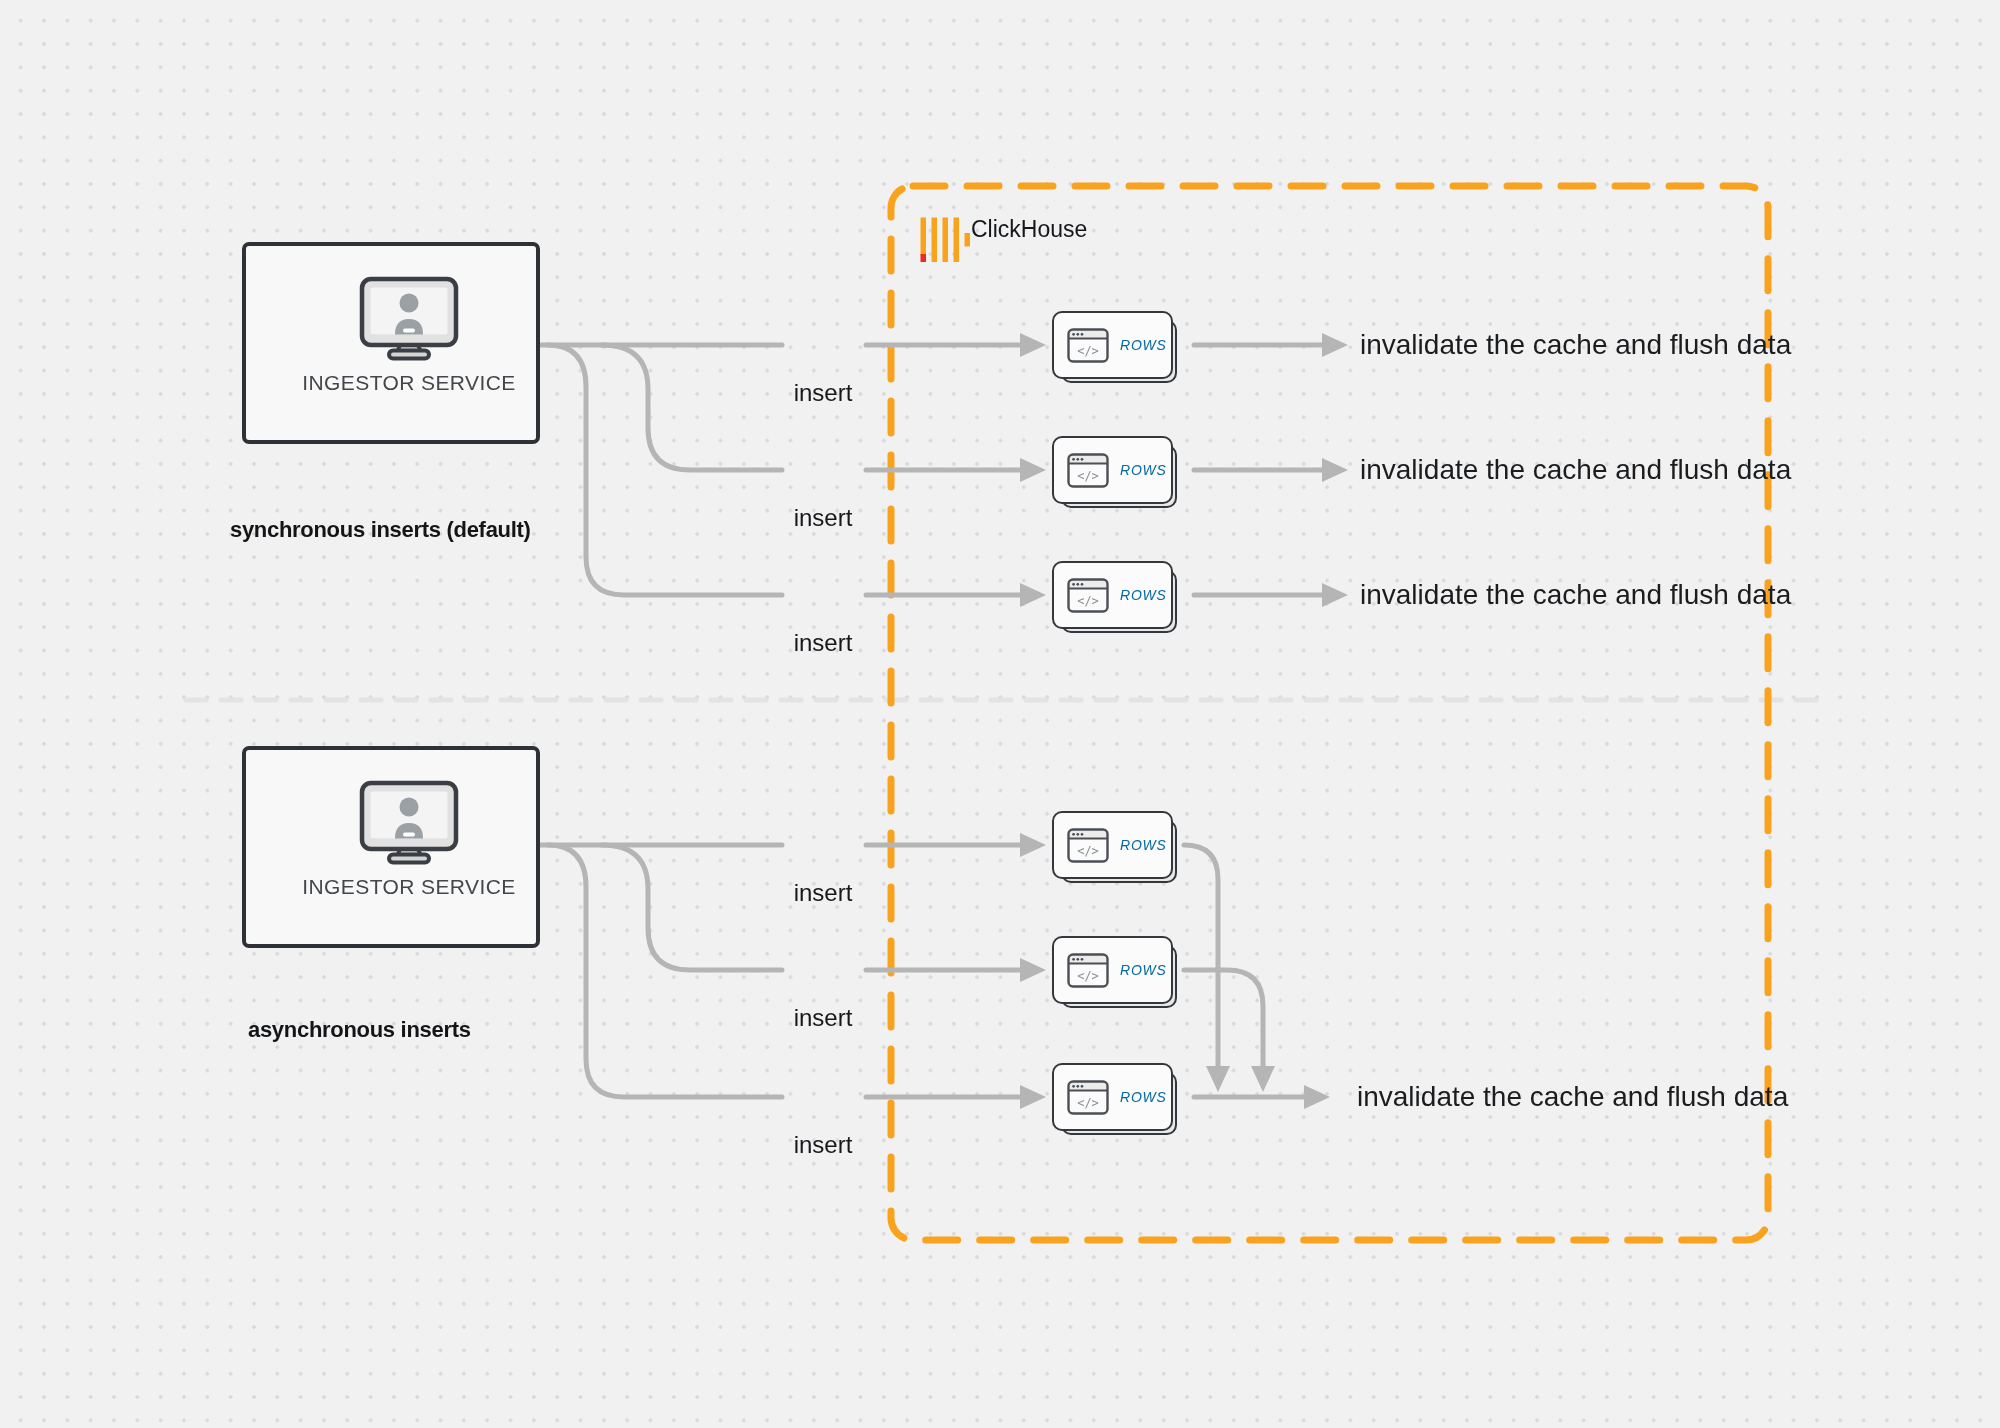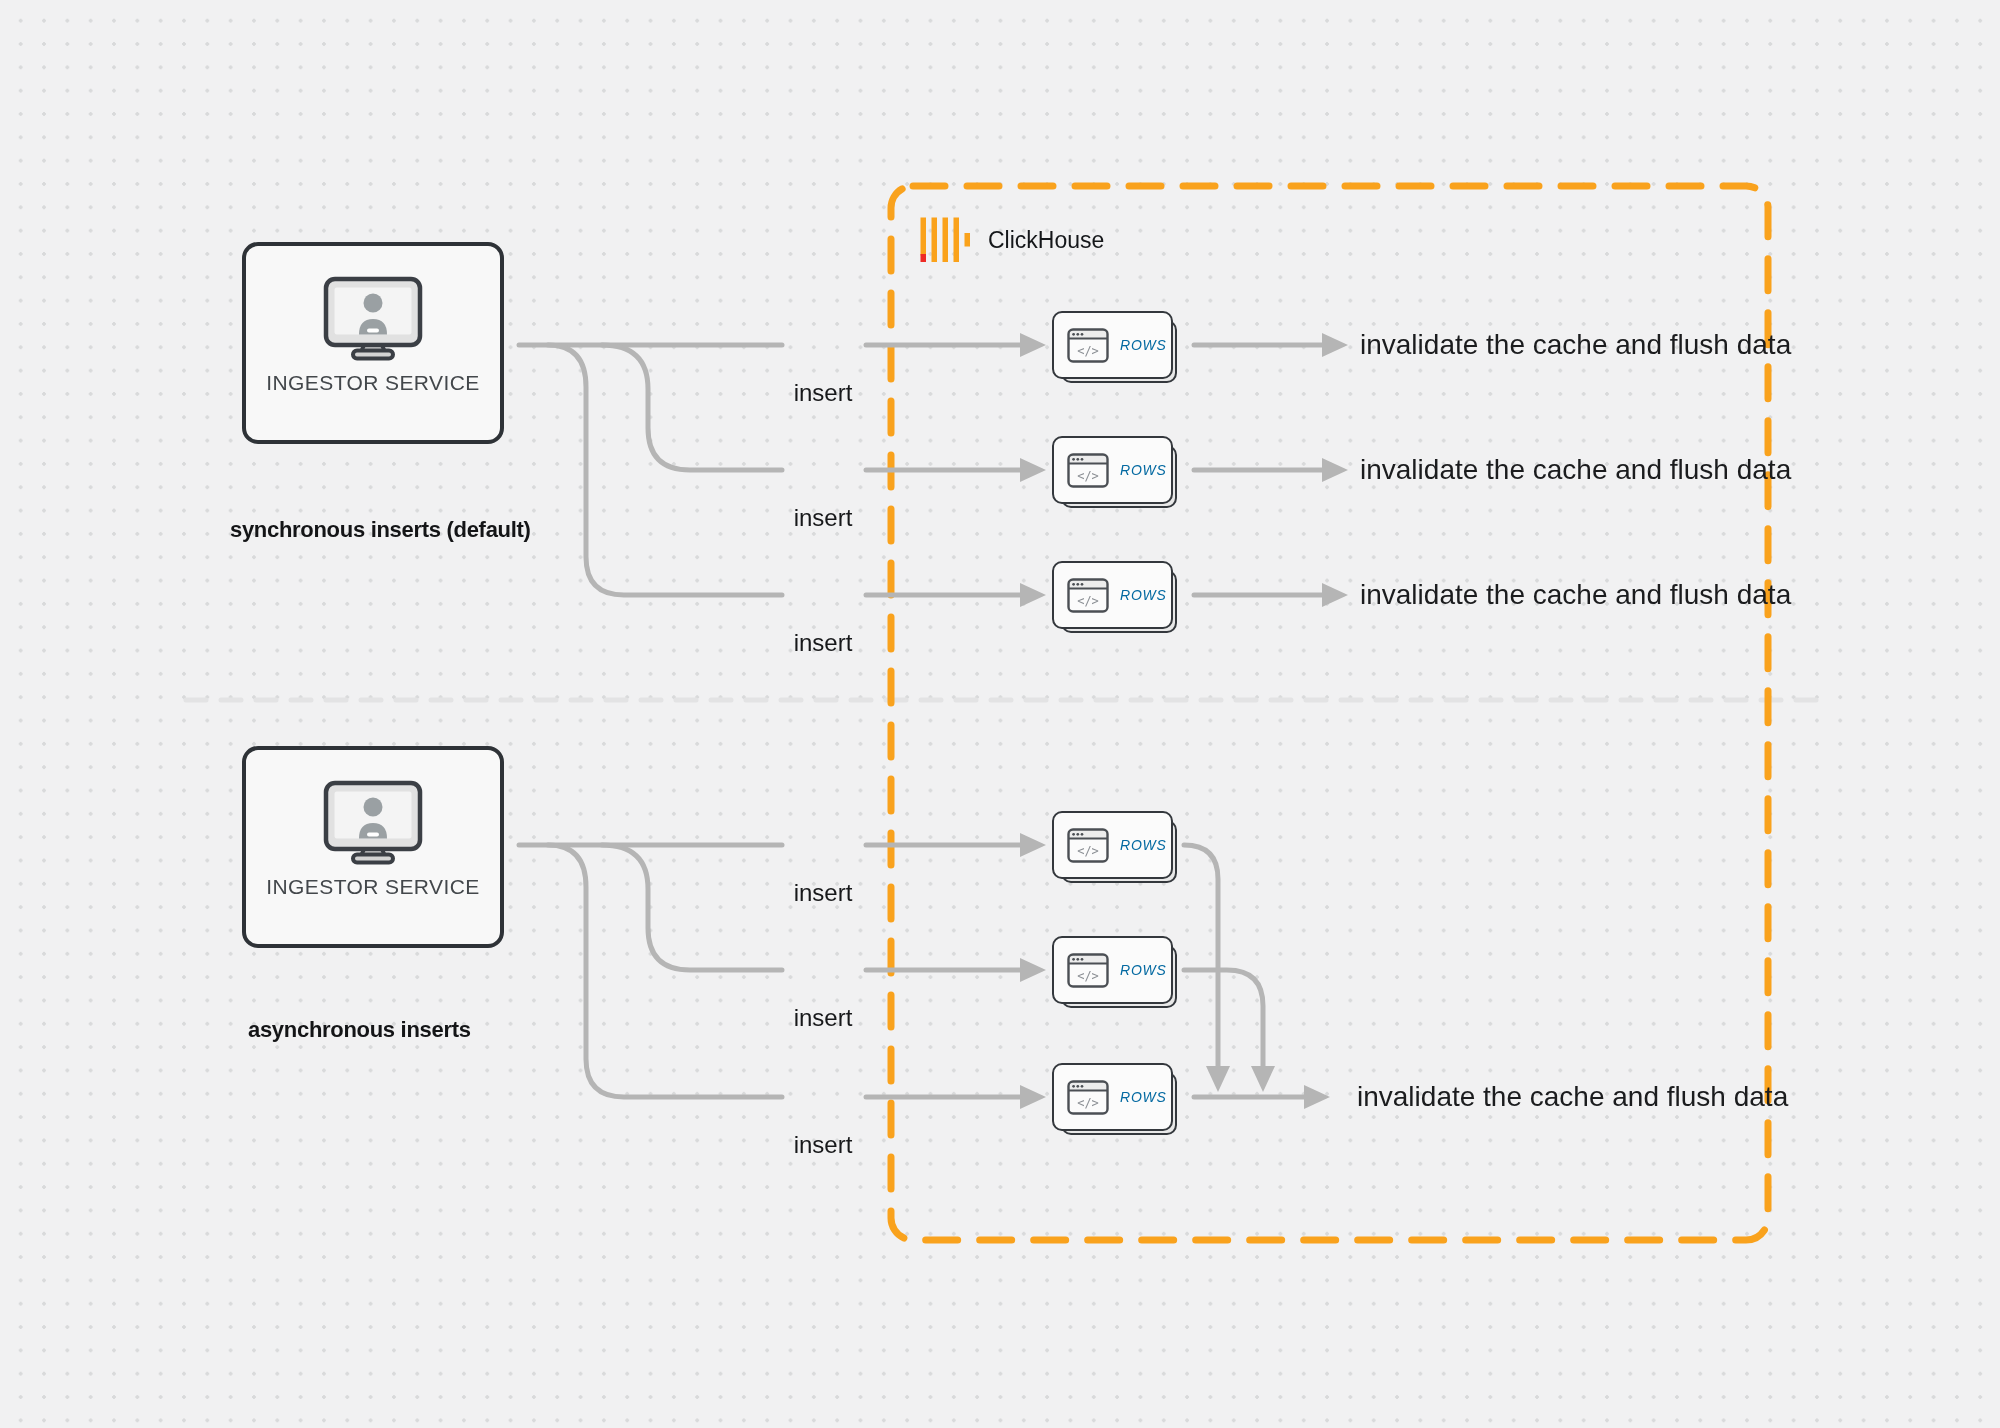--- a/index.html
+++ b/index.html
@@ -14,39 +14,39 @@
     overflow:hidden;
   }
   svg.overlay{position:absolute;left:0;top:0;z-index:1;}
   .node{position:absolute;z-index:2;}
 
   
   .ingestor{
     width:254px;height:194px;
     background:#f8f8f8;
     border:4.5px solid #2e3237;
-    border-radius:16px;
-    display:flex;flex-direction:column;align-items:center;
+    border-radius:7px;
+    display:flex;flex-direction:column;align-items:center;padding-left:36px;
   }
   .ingestor .monitor{margin-top:30px;}
   .ingestor .svc-label{
     margin-top:9px;
     font-size:21px;color:#43474b;letter-spacing:.4px;
     white-space:nowrap;
   }
 
   
   .caption{
     position:absolute;z-index:2;
     font-size:22px;font-weight:700;color:#141517;
     letter-spacing:-0.3px;white-space:nowrap;
   }
 
   
-  .ch-logo{position:absolute;z-index:2;display:flex;align-items:center;gap:17px;}
+  .ch-logo{position:absolute;z-index:2;display:flex;}
   .ch-label{font-size:23px;font-weight:500;color:#15171a;white-space:nowrap;}
 
   
   .rows-card{position:absolute;z-index:2;width:121px;height:68px;}
   .rows-card .back{
     position:absolute;left:9px;top:9px;width:116px;height:63px;
     background:#e8e8e8;border:2.5px solid #34383d;border-radius:10px;
     box-sizing:border-box;
   }
   .rows-card .front{

